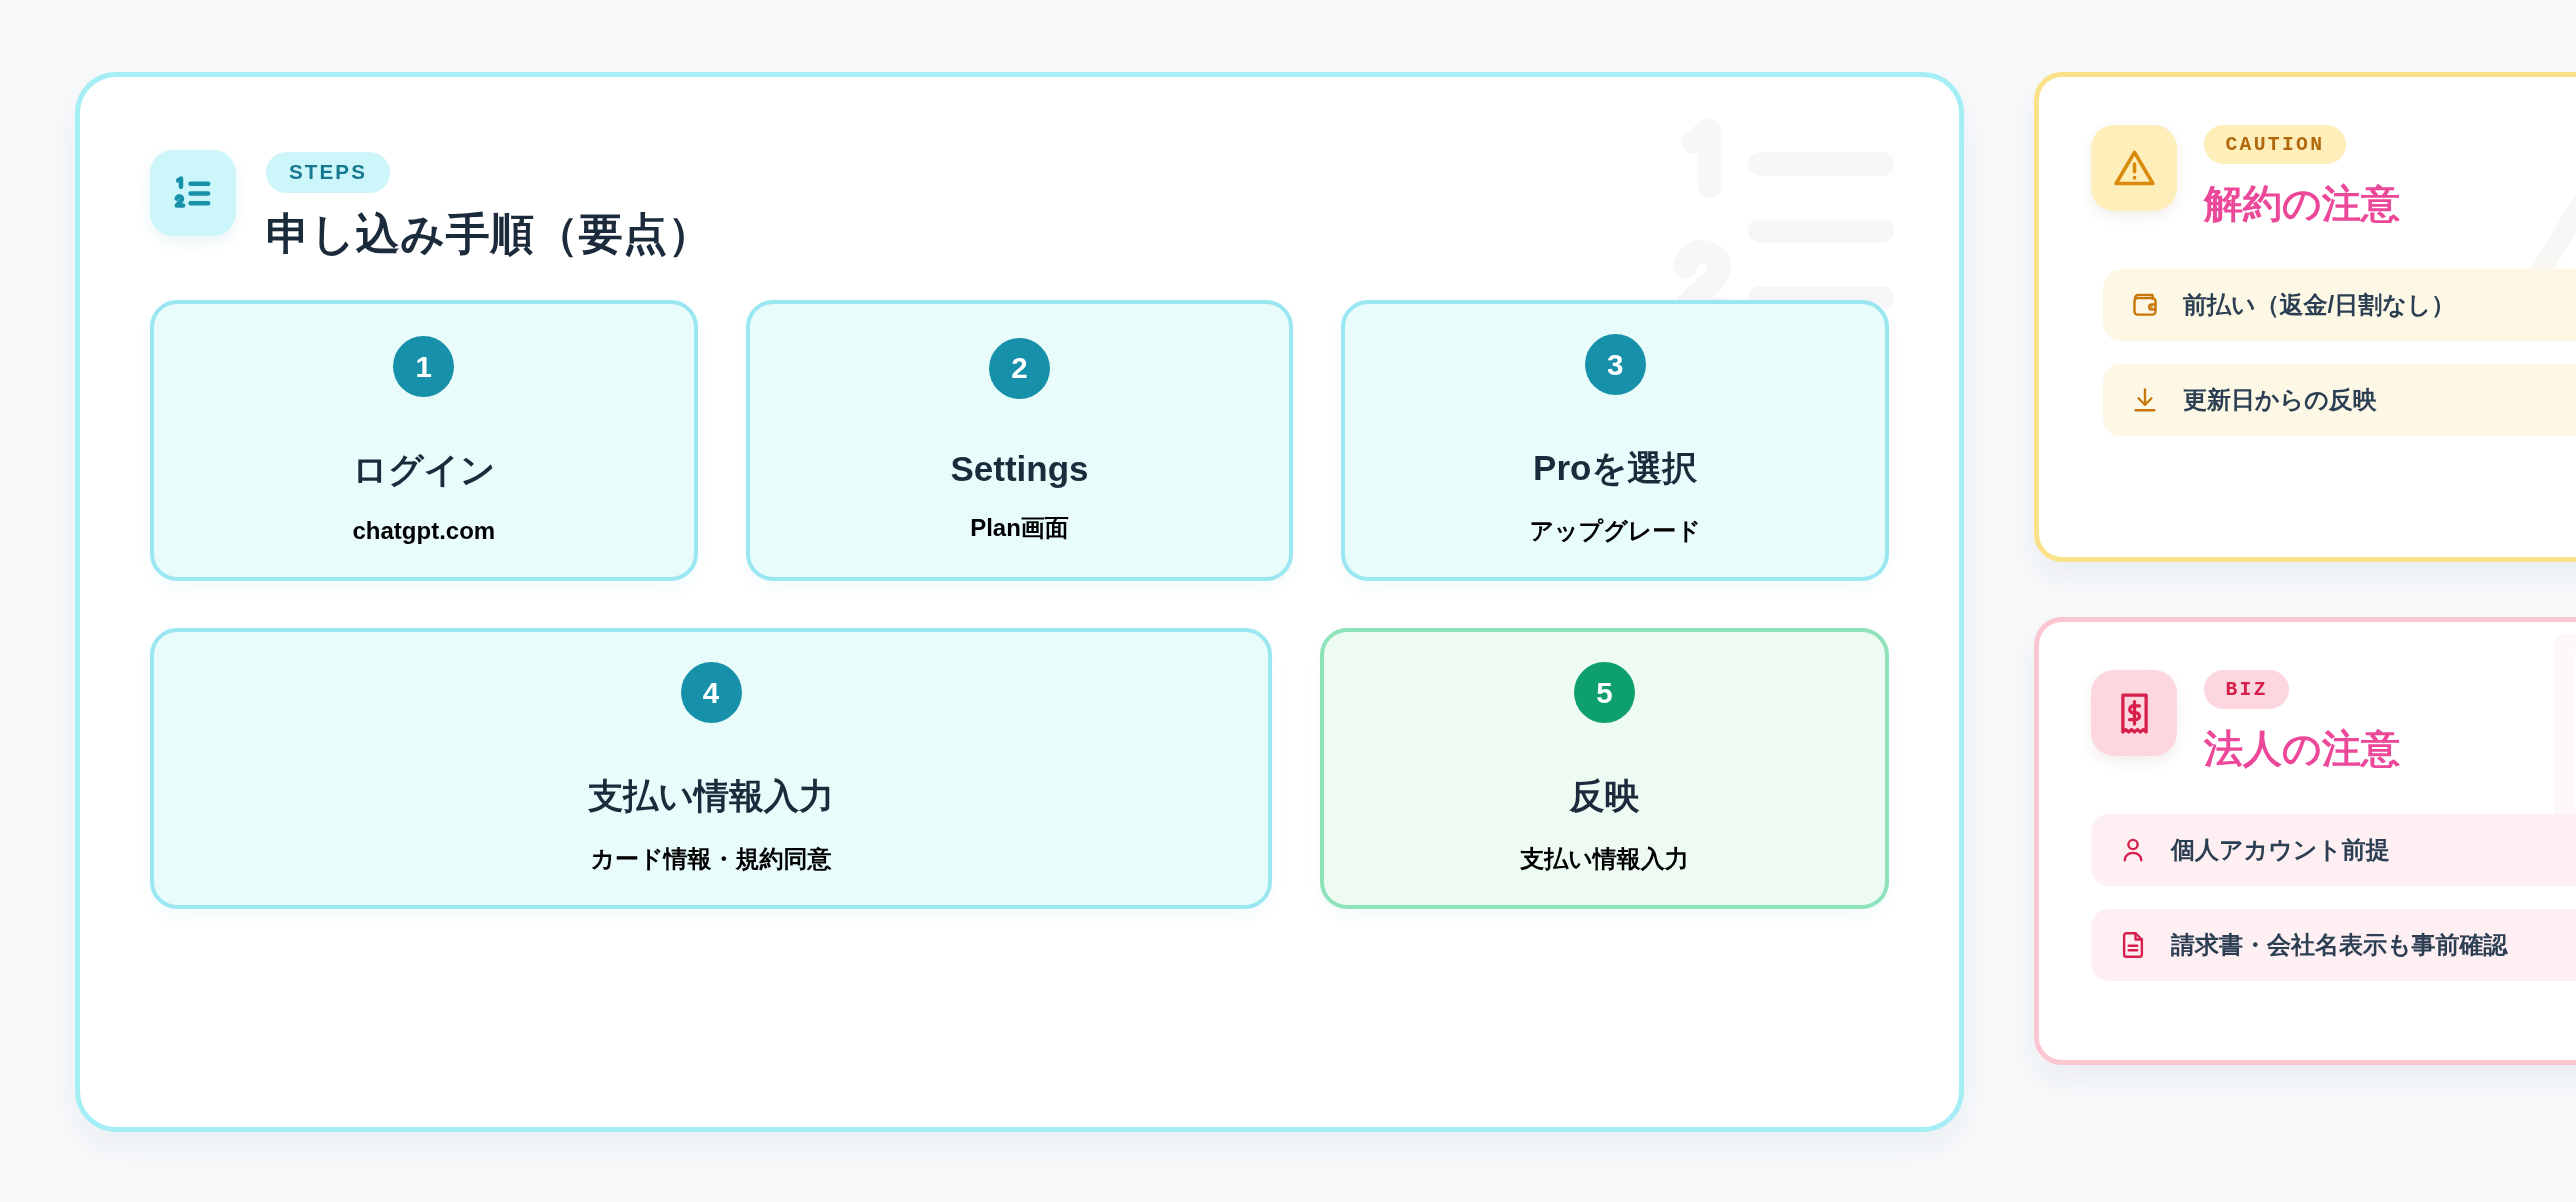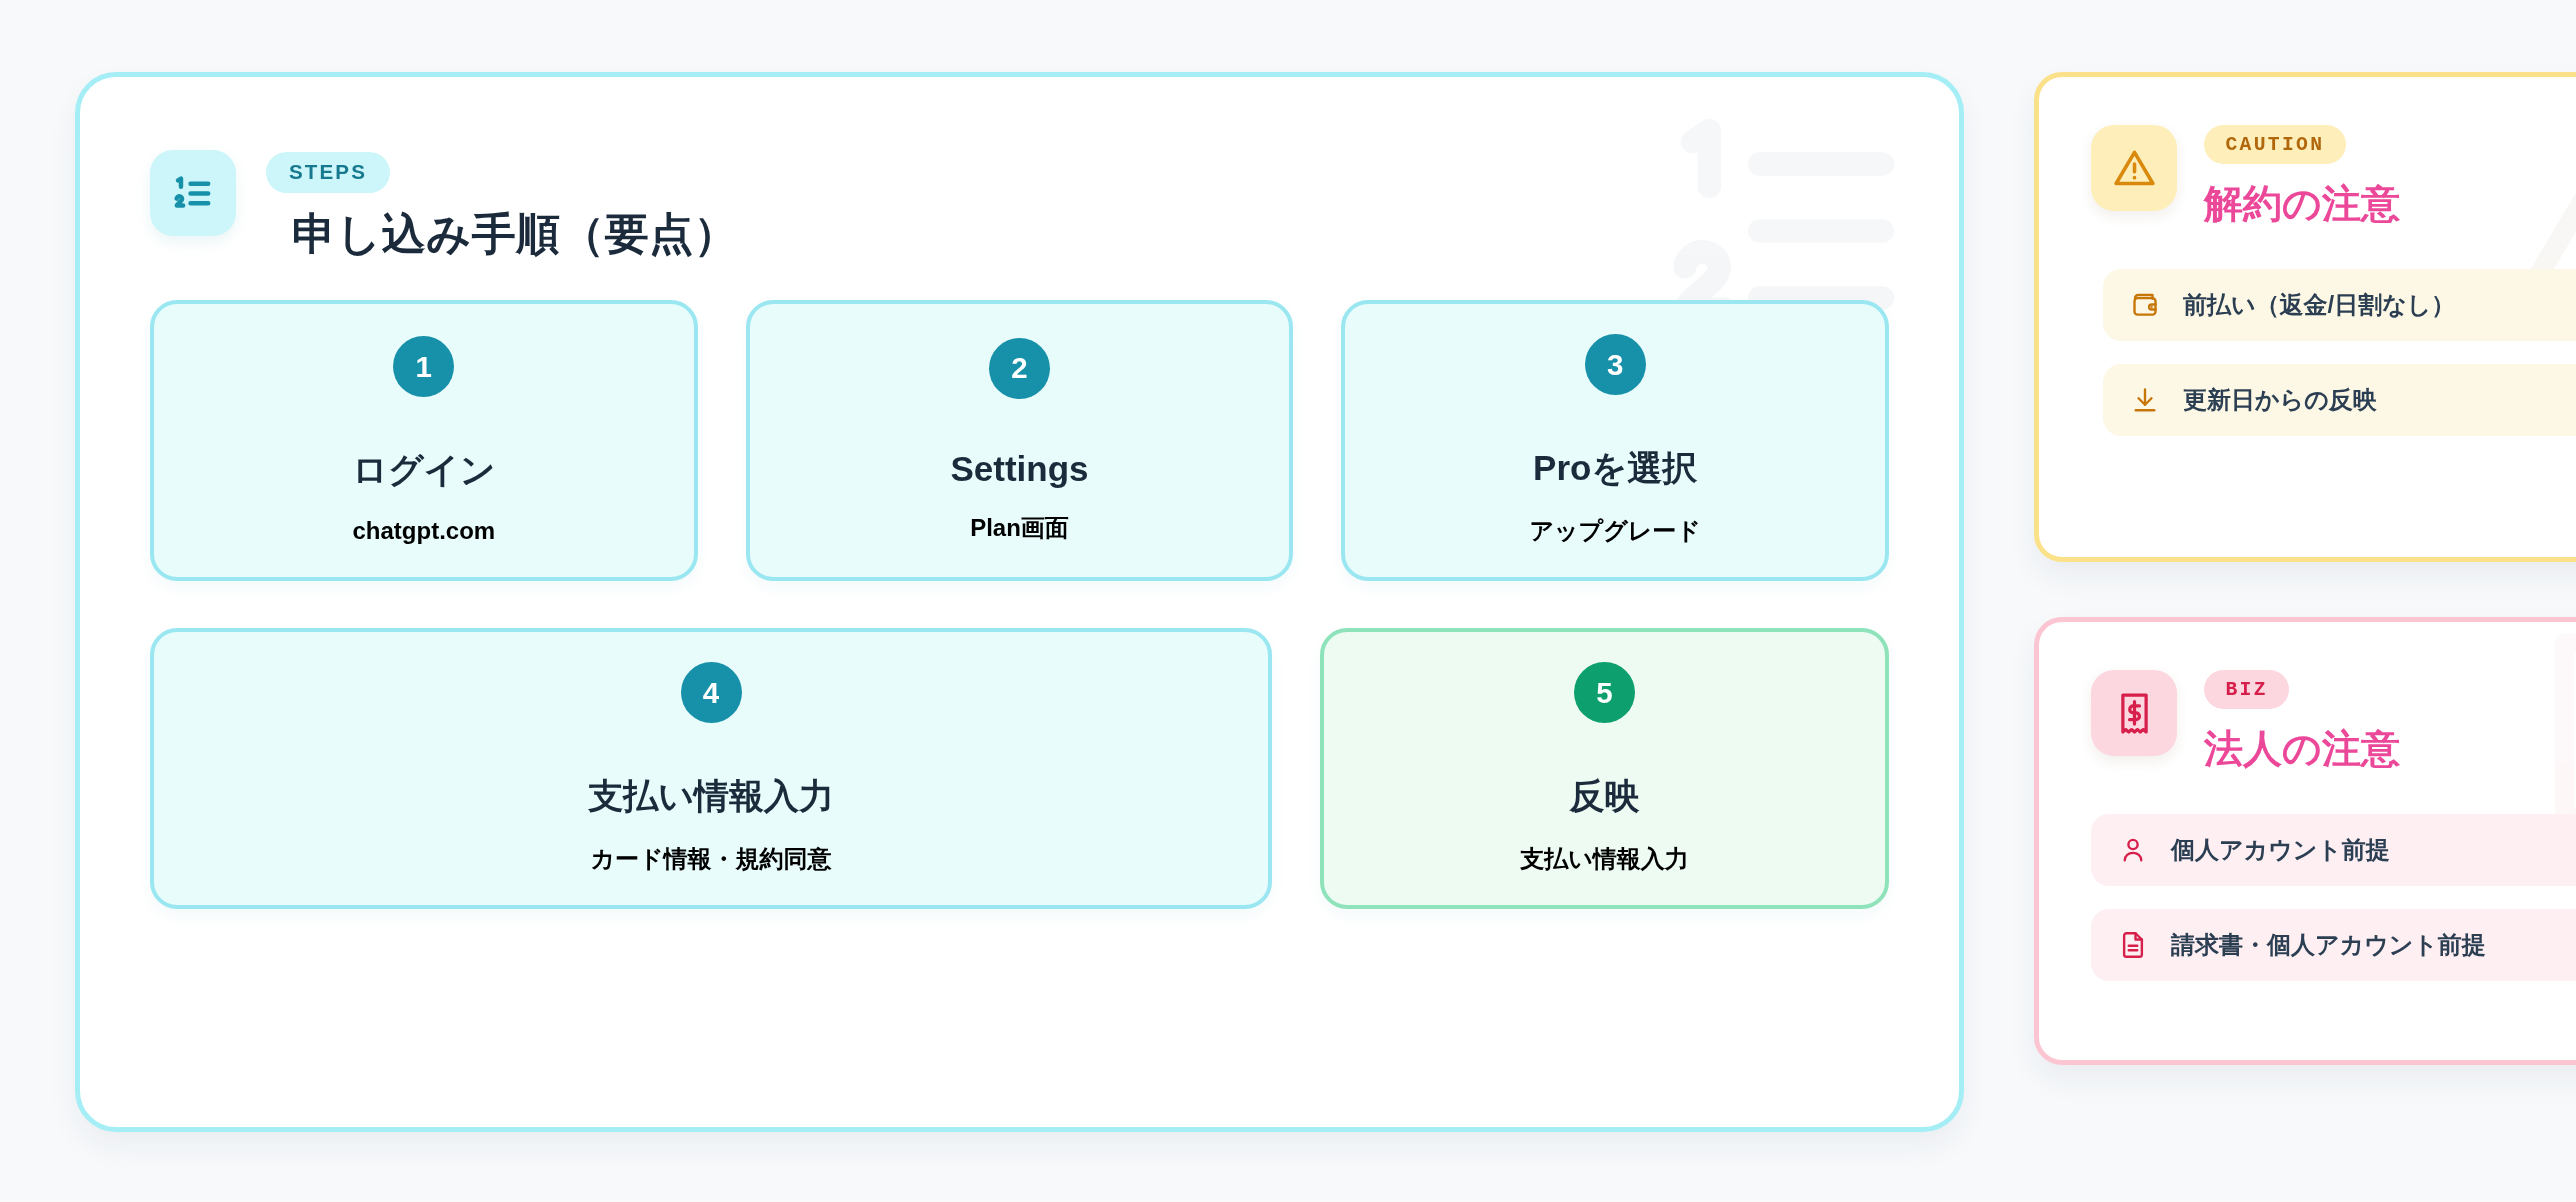--- a/index.html
+++ b/index.html
@@ -64,21 +64,20 @@
     font-size: 20.6px;
     font-weight: 700;
     letter-spacing: 2.1px;
   }
   .head-title {
     margin-top: 12.5px;
     font-size: 44px;
     font-weight: 700;
     color: #1b2b3c;
     letter-spacing: 0.4px;
-    margin-left: 26px;
   }
 
   .steps-grid {
     position: relative;
     padding: 36px 70px 0 70px;
   }
   .steps-row {
     display: flex;
     gap: 48px;
     margin-bottom: 47px;
@@ -361,20 +360,20 @@
           <span>個人アカウント前提</span>
         </div>
         <div class="note-item">
           <span class="ico">
             <svg width="30" height="30" viewBox="0 0 24 24" fill="none" stroke="#d61f4b" stroke-width="1.9" stroke-linecap="round" stroke-linejoin="round">
               <path d="M14 2.6H6.8a1.9 1.9 0 0 0-1.9 1.9v15a1.9 1.9 0 0 0 1.9 1.9h10.4a1.9 1.9 0 0 0 1.9-1.9V7.6L14 2.6z"></path>
               <path d="M14 2.6v5h5.1"></path>
               <path d="M8.6 12.6h6.8M8.6 16.2h6.8"></path>
             </svg>
           </span>
-          <span>請求書・個人アカウント前提</span>
+          <span>請求書・会社名表示も事前確認</span>
         </div>
       </div>
     </section>
 
   </aside>
 </div>
 
 
 </body></html>

